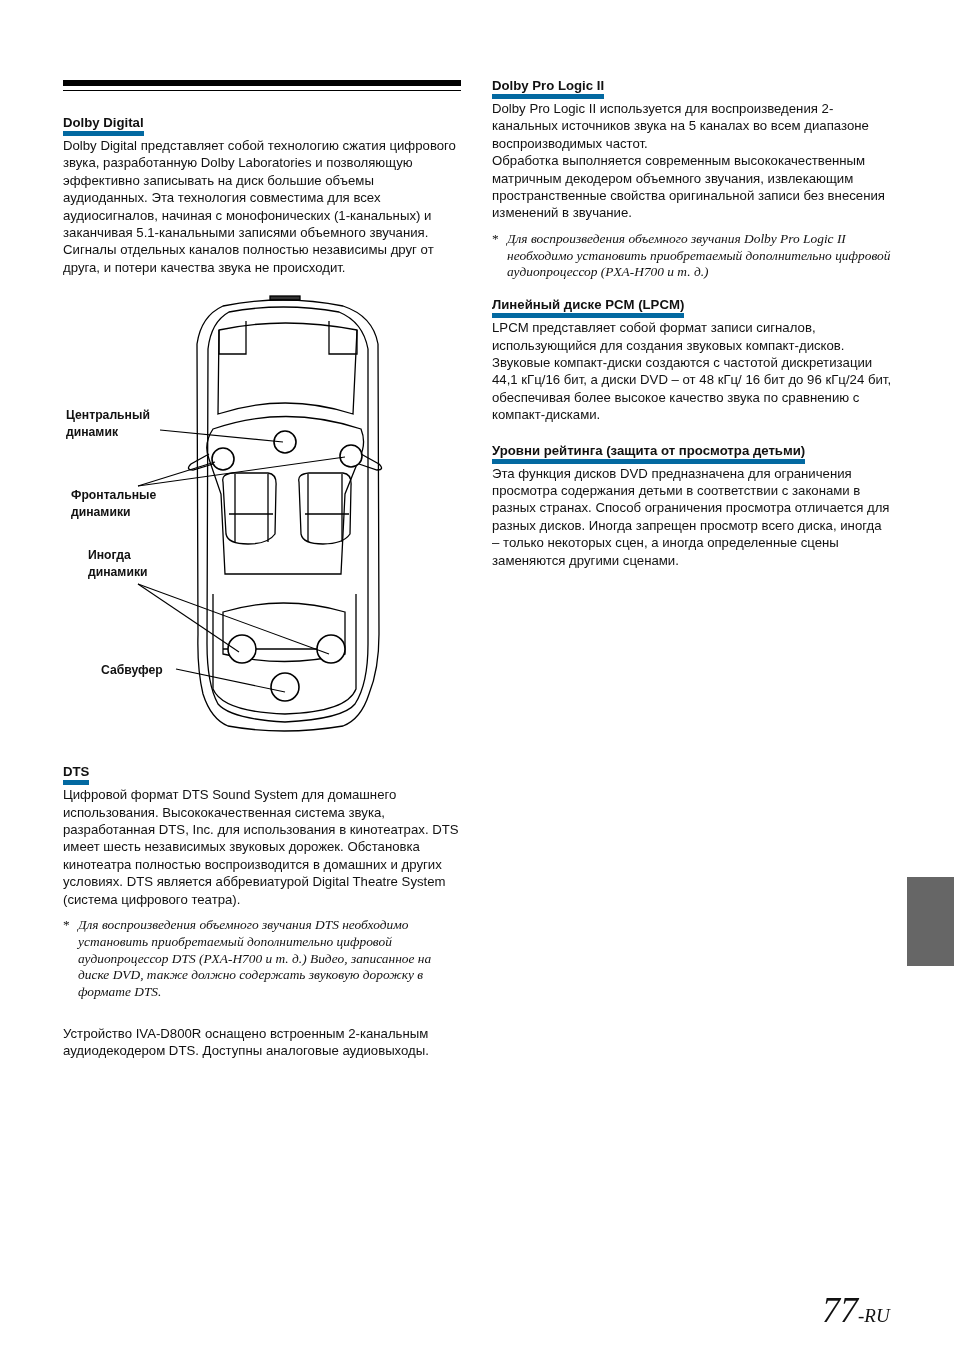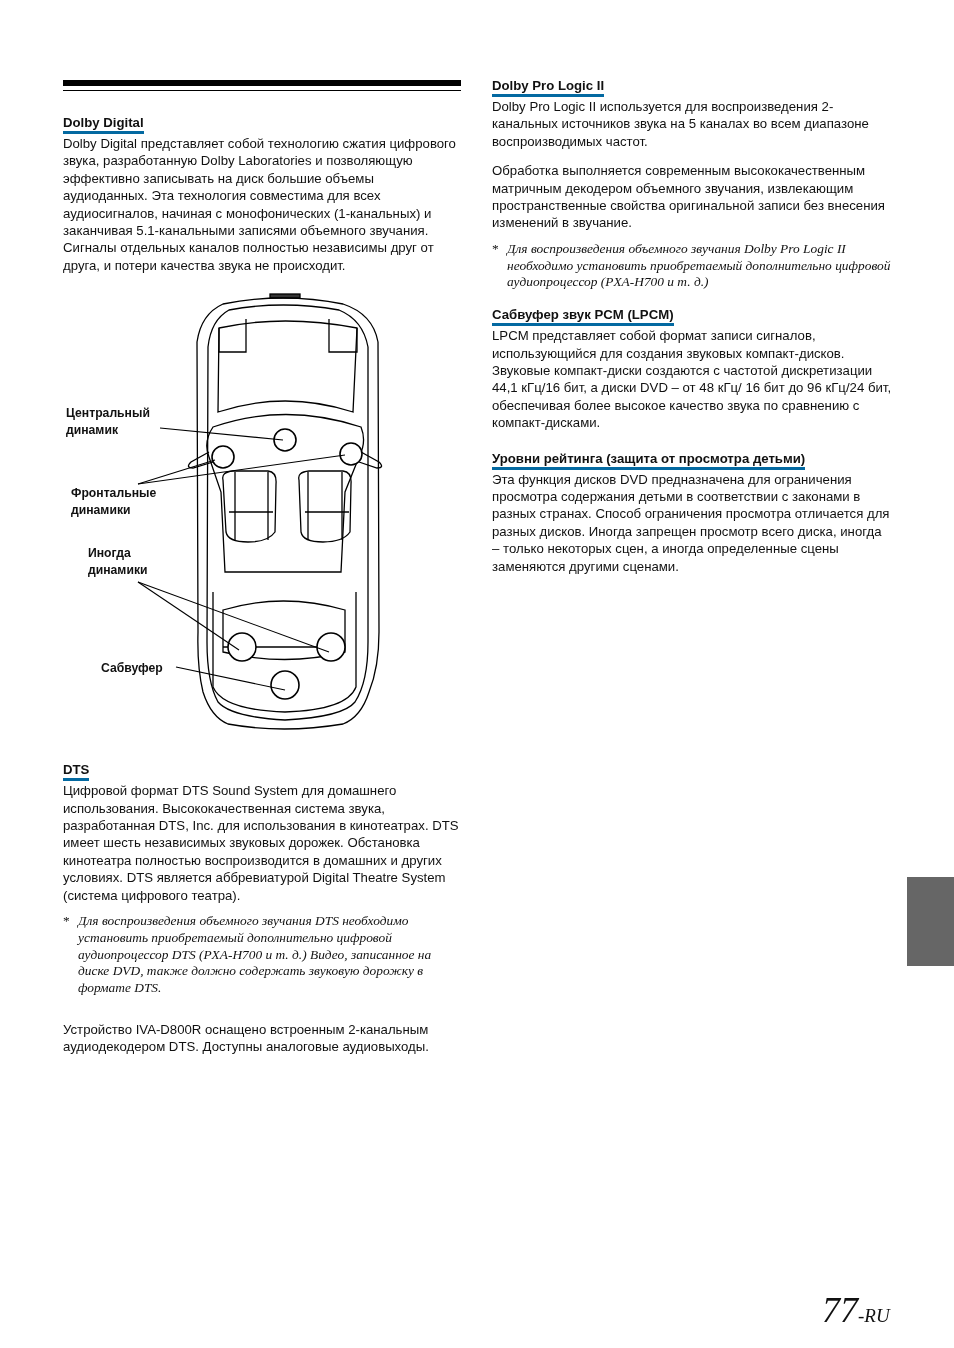--- a/index.html
+++ b/index.html
@@ -5,21 +5,21 @@
   html, body { margin: 0; padding: 0; background: #ffffff; }
   body { width: 954px; height: 1348px; position: relative; overflow: hidden;
          font-family: "Liberation Sans", sans-serif; color: #111; }
   .col { position: absolute; }
   #left { left: 63px; top: 80px; width: 398px; }
   #right { left: 492px; top: 76px; width: 400px; }
   .title-bar { height: 6px; background: #000; }
   .page-title { font-size: 23px; font-weight: bold; margin: 3px 0 0 0; line-height: 30px; letter-spacing: 0.2px; }
   .title-rule { border-top: 1px solid #000; margin-top: 4px; }
   h3 { font-size: 13.2px; font-weight: bold; margin: 0; display: inline-block;
-       border-bottom: 3px solid #0369a1; line-height: 17px; padding-bottom: 0; }
+       border-bottom: 5px solid #0369a1; line-height: 17px; padding-bottom: 0; }
   p { font-size: 13.2px; line-height: 17.4px; margin: 1px 0 0 0; }
   .note { position: relative; padding-left: 15px; font-family: "Liberation Serif", serif;
           font-style: italic; font-size: 13.4px; line-height: 16.8px; margin-top: 9px; }
   .note .star { position: absolute; left: 0; top: 0; font-style: normal; }
   .diagram { position: relative; width: 400px; height: 440px; margin-top: 18px; }
   .diagram svg { position: absolute; left: 0; top: 0; }
   .dlabel { position: absolute; font-size: 12.2px; font-weight: bold; line-height: 17px; }
   .caption { font-size: 13.6px; font-weight: bold; line-height: 18px; margin: 8px 0 0 30px; }
   .side-tab { position: absolute; left: 907px; top: 877px; width: 47px; height: 89px; background: #666; }
   .page-num { position: absolute; left: 822px; top: 1290px; font-family: "Liberation Serif", serif;
@@ -109,29 +109,29 @@
       <span>Для воспроизведения объемного звучания DTS необходимо установить приобретаемый дополнительно цифровой аудиопроцессор DTS (PXA-H700 и т. д.) Видео, записанное на диске DVD, также должно содержать звуковую дорожку в формате DTS.</span>
     </div>
     <p style="margin-top:24px">Устройство IVA-D800R оснащено встроенным 2-канальным аудиодекодером DTS. Доступны аналоговые аудиовыходы.</p>
   </div>
 </div>
 
 <div id="right" class="col">
   <div>
     <h3>Dolby Pro Logic II</h3>
     <p>Dolby Pro Logic II используется для воспроизведения 2-канальных источников звука на 5 каналах во всем диапазоне воспроизводимых частот.</p>
-    <p style="margin-top:12px">Обработка выполняется современным высококачественным матричным декодером объемного звучания, извлекающим пространственные свойства оригинальной записи без внесения изменений в звучание.</p>
+    <p style="margin-top:0">Обработка выполняется современным высококачественным матричным декодером объемного звучания, извлекающим пространственные свойства оригинальной записи без внесения изменений в звучание.</p>
     <div class="note">
       <span class="star">*</span>
       <span>Для воспроизведения объемного звучания Dolby Pro Logic II необходимо установить приобретаемый дополнительно цифровой аудиопроцессор (PXA-H700 и т. д.)</span>
     </div>
   </div>
 
   <div style="margin-top:14px">
-    <h3>Сабвуфер звук PCM (LPCM)</h3>
+    <h3>Линейный диске PCM (LPCM)</h3>
     <p>LPCM представляет собой формат записи сигналов, использующийся для создания звуковых компакт-дисков. Звуковые компакт-диски создаются с частотой дискретизации 44,1 кГц/16 бит, а диски DVD – от 48 кГц/ 16 бит до 96 кГц/24 бит, обеспечивая более высокое качество звука по сравнению с компакт-дисками.</p>
   </div>
 
   <div style="margin-top:17px">
     <h3>Уровни рейтинга (защита от просмотра детьми)</h3>
     <p>Эта функция дисков DVD предназначена для ограничения просмотра содержания детьми в соответствии с законами в разных странах. Способ ограничения просмотра отличается для разных дисков. Иногда запрещен просмотр всего диска, иногда – только некоторых сцен, а иногда определенные сцены заменяются другими сценами.</p>
   </div>
 </div>
 
 <div class="side-tab" style="background: rgb(102, 102, 102);"></div>

